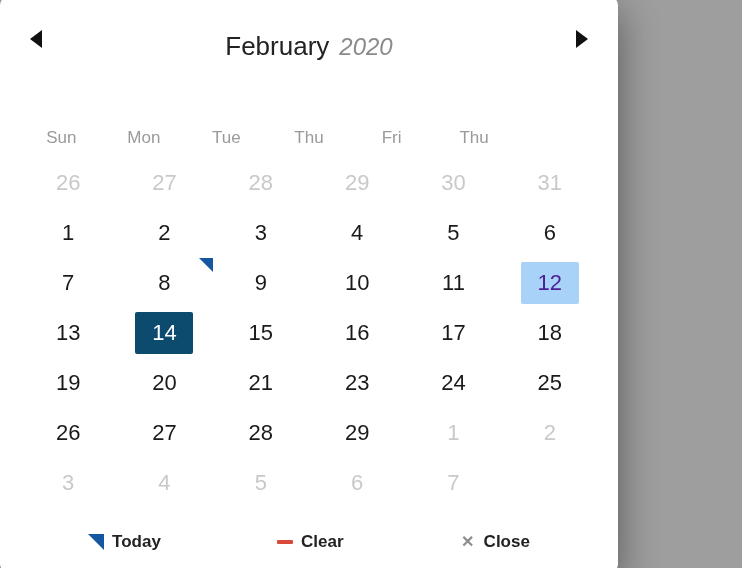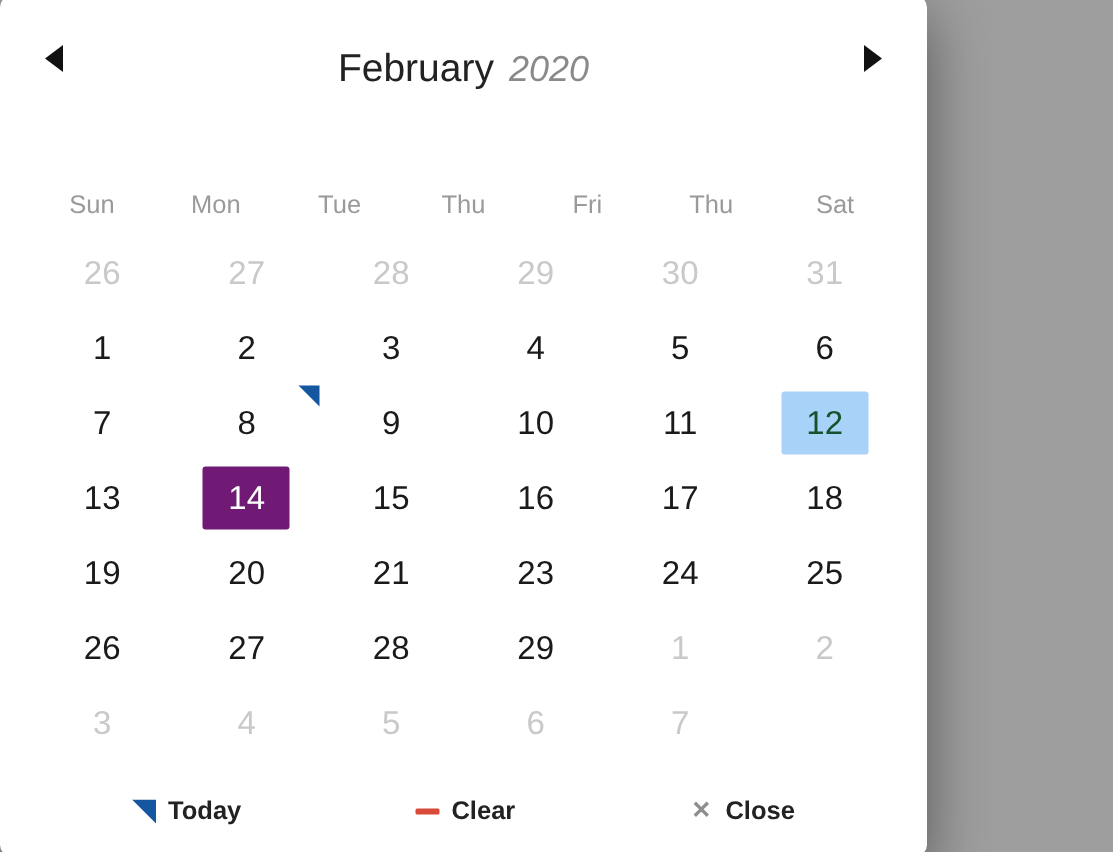--- a/index.html
+++ b/index.html
@@ -70,22 +70,22 @@
   }
   .cell.outside { color: #c9c9c9; }
   .cell .box {
     width: 58px;
     height: 42px;
     display: flex;
     align-items: center;
     justify-content: center;
     border-radius: 2px;
   }
-  .cell.highlight .box { background: #a8d2f7; color: #14532d; }
-  .cell.selected .box { background: #701a75; color: #fff; }
+  .cell.highlight .box { background: #a8d2f7; color: #4c1d95; }
+  .cell.selected .box { background: #0c4a6e; color: #fff; }
   .cell.today::after {
     content: "";
     position: absolute;
     top: 0;
     right: 0;
     width: 0; height: 0;
     border-top: 14px solid #1556a0;
     border-left: 14px solid transparent;
   }
   .footer {
@@ -140,21 +140,20 @@
       </div>
     </div>
 
     <div class="weekdays" id="weekdays">
         <div>Sun</div>
         <div>Mon</div>
         <div>Tue</div>
         <div>Thu</div>
         <div>Fri</div>
         <div>Thu</div>
-        <div>Sat</div>
       </div>
 
     <div class="grid" id="grid">
         <div class="cell outside">
           <span class="box">26</span>
         </div>
         <div class="cell outside">
           <span class="box">27</span>
         </div>
         <div class="cell outside">

